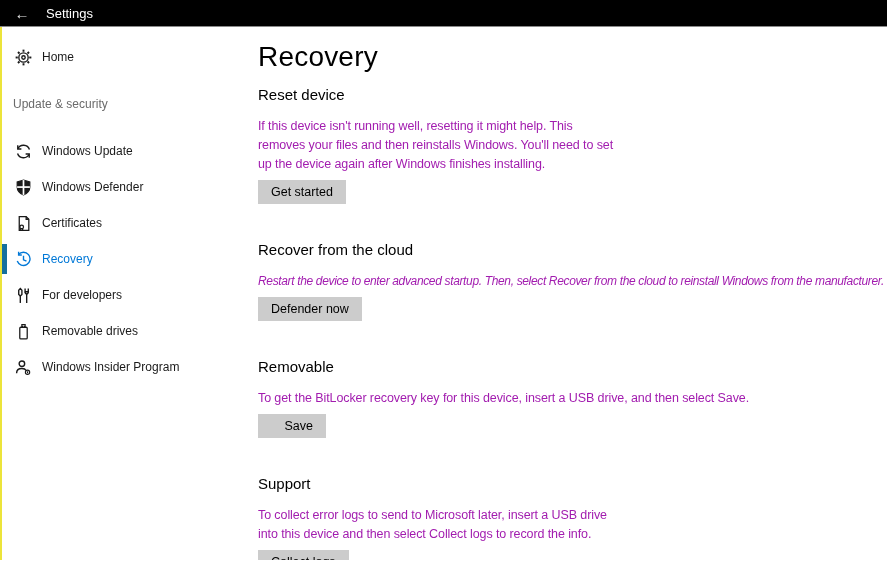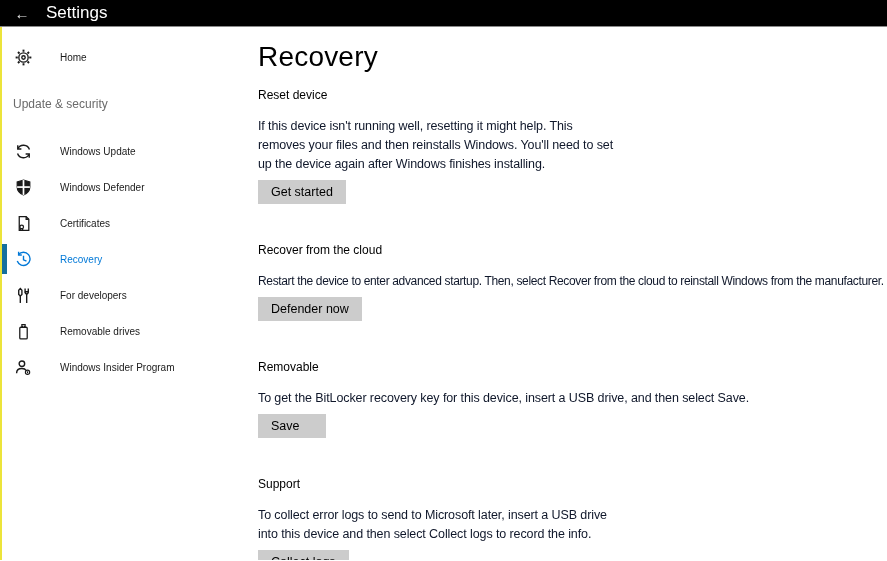--- a/index.html
+++ b/index.html
@@ -24,21 +24,21 @@
     height: 100%;
     display: flex;
     align-items: center;
     justify-content: center;
     color: #e8e8e8;
     font-size: 15px;
     cursor: default;
   }
   .titlebar-title {
     color: #ffffff;
-    font-size: 17px;
+    font-size: 13px;
     margin-left: 2px;
   }
 
   
   .app {
     display: flex;
     height: 533px;
     position: relative;
     background: #ffffff;
   }
@@ -66,22 +66,22 @@
   }
   .nav-item .nav-icon {
     width: 17px;
     height: 17px;
     display: inline-flex;
     align-items: center;
     justify-content: center;
     flex: 0 0 17px;
   }
   .nav-item .nav-label {
-    margin-left: 28px;
-    font-size: 10px;
+    margin-left: 10px;
+    font-size: 12px;
     color: #1a1a1a;
     white-space: nowrap;
   }
   .nav-item svg { stroke: #1a1a1a; }
   .nav-item.selected .nav-label { color: #0078d7; }
   .nav-item.selected svg { stroke: #0078d7; }
   .nav-item.selected::before {
     content: "";
     position: absolute;
     left: 2px; top: 3px; bottom: 3px;
@@ -104,49 +104,50 @@
   .page-title {
     font-size: 28px;
     font-weight: 300;
     color: #000000;
     line-height: 32px;
     margin-bottom: 12px;
     letter-spacing: 0.2px;
   }
   .content-section { margin-bottom: 36px; }
   .section-heading {
-    font-size: 12px;
+    font-size: 15px;
     font-weight: 400;
     color: #000000;
     line-height: 20px;
     margin-bottom: 12px;
   }
   .body-text {
     font-size: 12.5px;
     line-height: 19px;
-    color: #0f172a;
+    color: #a21caf;
     white-space: pre-line;
     margin-bottom: 6px;
     letter-spacing: -0.1px;
   }
   .body-text.oneline {
     white-space: nowrap;
     letter-spacing: -0.35px;
     font-size: 12px;
+    font-style: italic;
   }
   .win-button {
     display: inline-block;
     background: #cccccc;
     border: 1px solid #cccccc;
     color: #000000;
     font-family: "Liberation Sans", "DejaVu Sans", sans-serif;
     font-size: 12.5px;
     padding: 4px 12px;
     min-width: 68px;
-    text-align: left;
+    text-align: right;
     cursor: default;
   }
 </style>
 </head>
 <body>
 
 <div class="titlebar">
   <div class="back-button">
     <span>←</span>
   </div>

